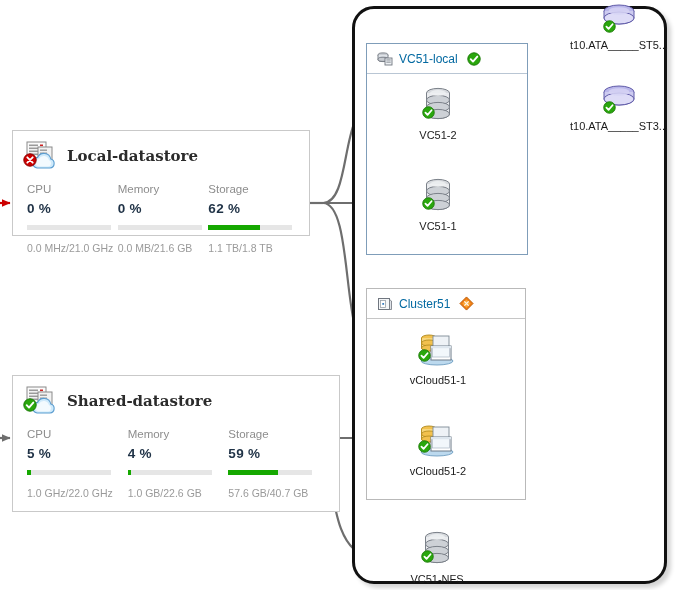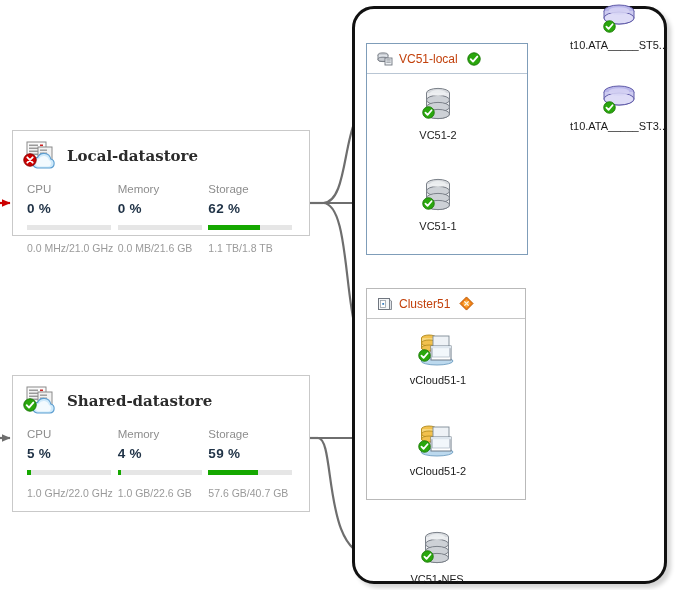--- a/index.html
+++ b/index.html
@@ -65,21 +65,21 @@
   .group.plain{border:1px solid #b9b9b9;}
   .group-head{
     position:absolute;left:0;top:0;right:0;height:30px;
     border-bottom:1px solid #b9c6d4;
     display:flex;align-items:center;gap:6px;
     padding-left:10px;
     box-sizing:border-box;
     background:#ffffff;
   }
   .group.plain .group-head{border-bottom:1px solid #c6c6c6;}
-  .group-title{font-size:12px;color:#c2410c;white-space:nowrap;}
+  .group-title{font-size:12px;color:#0369a1;white-space:nowrap;}
 
   
   .node{position:absolute;text-align:center;width:110px;}
   .node .cap{
     margin-top:3px;font-size:11px;color:#1b1b1b;white-space:nowrap;
     overflow:hidden;text-overflow:ellipsis;
   }
   .icon-wrap{position:relative;display:inline-block;line-height:0;}
   .badge{position:absolute;left:-3px;bottom:-1px;width:14px;height:14px;}
 
@@ -188,21 +188,21 @@
         <div class="m-label">Storage</div>
         <div class="m-value">62 %</div>
         <div class="m-bar">
           <div class="m-fill" style="width: 62%;"></div>
         </div>
         <div class="m-sub">1.1 TB/1.8 TB</div>
       </div>
     </div>
   </div>
 
-  <div class="ds-card" style="left:12px;top:375px;width:298px;height:137px;">
+  <div class="ds-card" style="left:12px;top:375px;width:328px;height:137px;">
     <div class="ds-head">
       <span class="icon-wrap">
         <svg width="34" height="30" viewBox="0 0 34 30">
           <rect x="2" y="1" width="19" height="17" fill="#fbfbfb" stroke="#8a8a8a" stroke-width="1"></rect>
           <rect x="4" y="3.5" width="9" height="1.6" fill="#9a9a9a"></rect>
           <rect x="4" y="6.5" width="9" height="1.6" fill="#9a9a9a"></rect>
           <rect x="4" y="9.5" width="9" height="1.6" fill="#9a9a9a"></rect>
           <rect x="4" y="12.5" width="9" height="1.6" fill="#9a9a9a"></rect>
           <rect x="15" y="3.5" width="3" height="1.6" fill="#cc2222"></rect>
           <rect x="15" y="6.5" width="3" height="1.6" fill="#cc2222"></rect>

